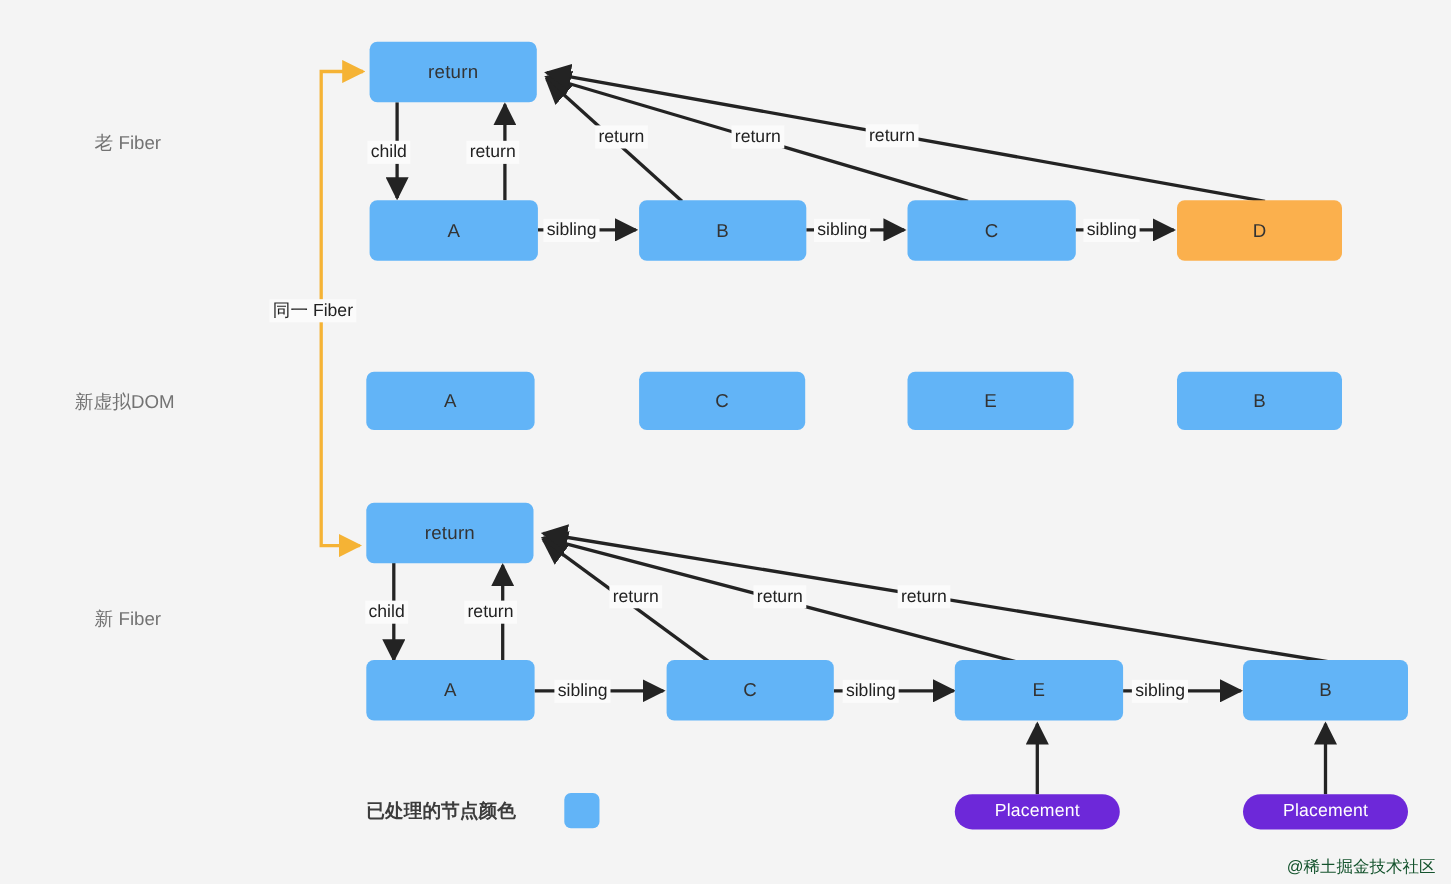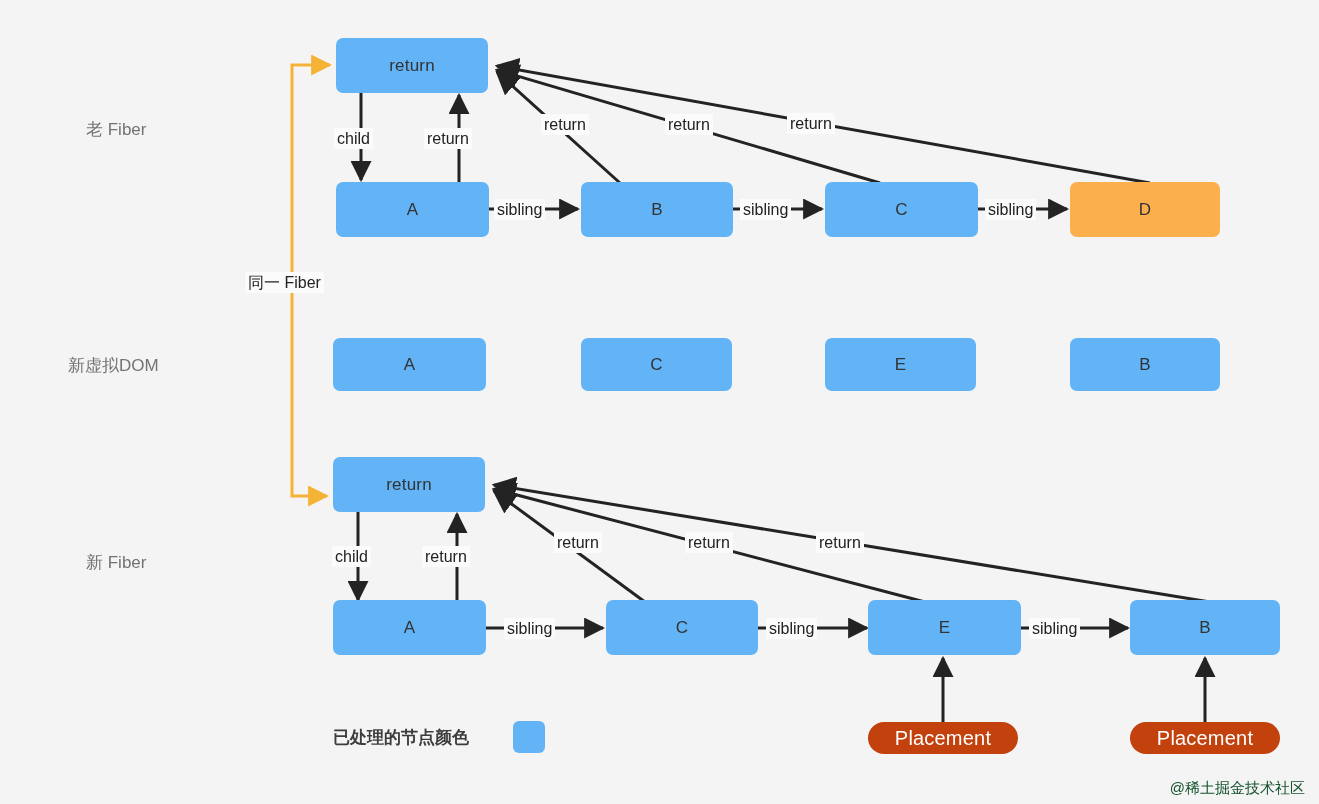--- a/index.html
+++ b/index.html
@@ -32,24 +32,24 @@
     align-items: center;
     justify-content: center;
     font-size: 17px;
     color: #333333;
     letter-spacing: .2px;
     z-index: 3;
   }
   .node.blue { background: #62b4f7; }
   .node.orange { background: #fbb04d; }
   .node.salmon {
-    background: #c2410c;
+    background: #6d28d9;
     color: #ffffff;
     border-radius: 16px;
-    font-size: 20px;
+    font-size: 16px;
   }
   .row-label {
     position: absolute;
     font-size: 17px;
     color: #737373;
     white-space: nowrap;
     z-index: 3;
   }
   .edge-label {
     position: absolute;

